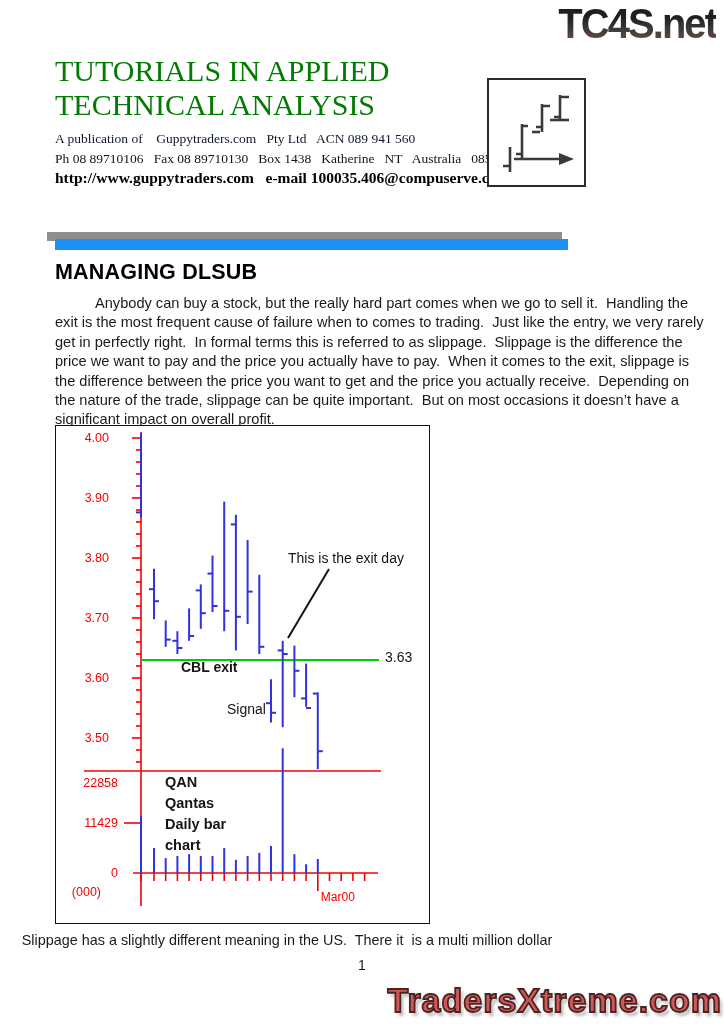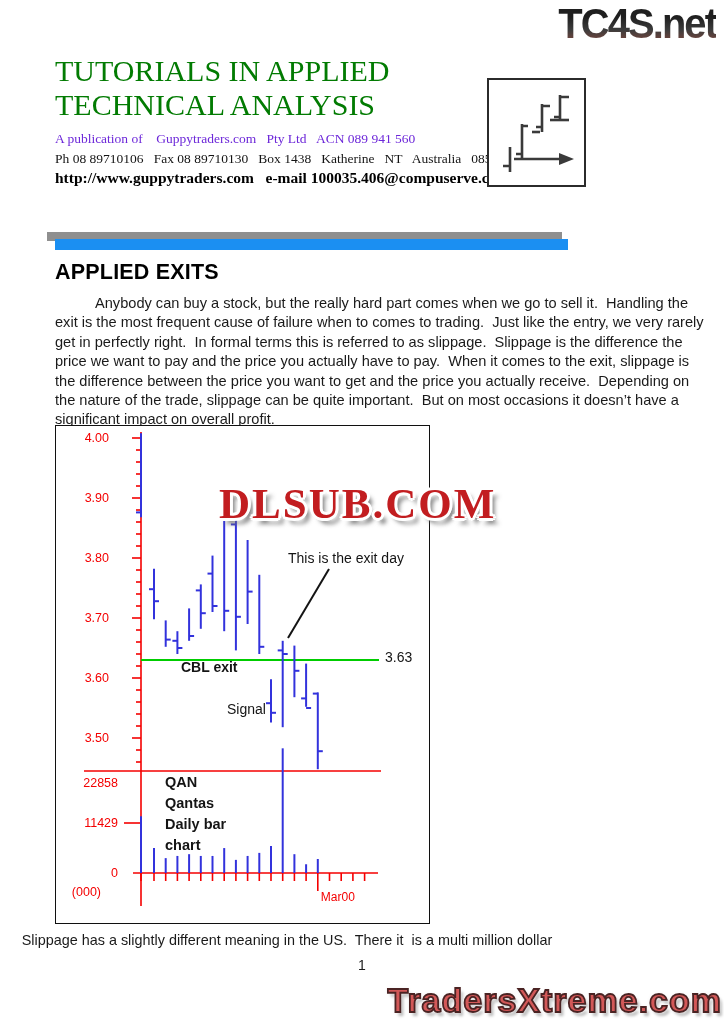--- a/index.html
+++ b/index.html
@@ -8,21 +8,21 @@
   .abs{position:absolute;}
   .pre{white-space:pre-wrap;}
 
   
   .tc4s{top:0px;right:8px;font-family:"Liberation Sans",sans-serif;font-weight:bold;
         font-size:42px;letter-spacing:-2px;transform:scaleX(.95);transform-origin:right top;
         background:linear-gradient(180deg,#1f1f1f 35%,#3c3c3c 62%,#84483d 92%);
         -webkit-background-clip:text;background-clip:text;color:transparent;}
   .title{left:55px;top:54px;font-family:"Liberation Serif",serif;font-weight:normal;
          font-size:30px;line-height:34px;color:#027b02;}
-  .publine{left:55px;top:131px;font-family:"Liberation Serif",serif;font-size:13.5px;color:#6d28d9;}
+  .publine{left:55px;top:131px;font-family:"Liberation Serif",serif;font-size:13.5px;color:#0f172a;}
   .contactline{left:55px;top:151px;font-family:"Liberation Serif",serif;font-size:13.5px;color:#141414;}
   .webline{left:55px;top:169px;font-family:"Liberation Serif",serif;font-weight:bold;font-size:15.5px;color:#000;}
   .weekly{left:55px;top:193px;font-family:"Liberation Serif",serif;font-size:15px;color:#141414;}
   .contrib{left:55px;top:213px;font-family:"Liberation Serif",serif;font-size:15px;color:#141414;}
   .logobox{left:487px;top:78px;width:95px;height:105px;border:2px solid #2b2b2b;background:#fff;}
   .rule-gray{left:47px;top:232px;width:515px;height:9px;background:#8f8f8f;}
   .rule-blue{left:55px;top:239px;width:513px;height:11px;background:#1b8ff2;}
 
   
   .heading{left:55px;top:260px;font-weight:bold;font-size:21.5px;letter-spacing:.2px;color:#000;}
@@ -76,21 +76,21 @@
         <path d="M61,40 H80"></path>
         <path d="M25,79 H70"></path>
       </g>
       <polygon points="70,73 85,79 70,85" fill="#3a3a3a" stroke="none"></polygon>
     </svg>
   </div>
 
   <div class="abs rule-gray"></div>
   <div class="abs rule-blue"></div>
 
-  <div class="abs heading">APPLIED EXITS</div>
+  <div class="abs heading">MANAGING DLSUB</div>
   <div class="abs bodytext pre">Anybody can buy a stock, but the really hard part comes when we go to sell it.  Handling the exit is the most frequent cause of failure when to comes to trading.  Just like the entry, we very rarely get in perfectly right.  In formal terms this is referred to as slippage.  Slippage is the difference the price we want to pay and the price you actually have to pay.  When it comes to the exit, slippage is the difference between the price you want to get and the price you actually receive.  Depending on the nature of the trade, slippage can be quite important.  But on most occasions it doesn’t have a significant impact on overall profit.</div>
 
   <div class="abs chartbox">
     <svg id="chart-svg" width="373" height="497" viewBox="0 0 373 497">
         <line x1="85" y1="6" x2="85" y2="480" stroke="#f40000" stroke-width="1.6"></line>
         <line x1="76" y1="12" x2="85" y2="12" stroke="#f40000" stroke-width="1.6"></line>
         <line x1="80" y1="24.00000000000001" x2="85" y2="24.00000000000001" stroke="#f40000" stroke-width="1.6"></line>
         <line x1="80" y1="36.00000000000002" x2="85" y2="36.00000000000002" stroke="#f40000" stroke-width="1.6"></line>
         <line x1="80" y1="48.00000000000003" x2="85" y2="48.00000000000003" stroke="#f40000" stroke-width="1.6"></line>
         <line x1="80" y1="60.00000000000004" x2="85" y2="60.00000000000004" stroke="#f40000" stroke-width="1.6"></line>
@@ -218,19 +218,18 @@
   <div class="abs anno" style="left:227px;top:701px;">Signal</div>
   <div class="abs anno" style="left:385px;top:649px;">3.63</div>
 
   <div class="abs qanblock">
     <div>QAN</div>
     <div>Qantas</div>
     <div>Daily bar</div>
     <div>chart</div>
   </div>
 
-  <div class="abs watermark">DLSUB.COM</div>
 
   <div class="abs slipline pre">Slippage has a slightly different meaning in the US.  There it  is a multi million dollar</div>
   <div class="abs pagenum">1</div>
   <div class="abs txlogo">TradersXtreme.com</div>
 
 </div>
 
 </body></html>

